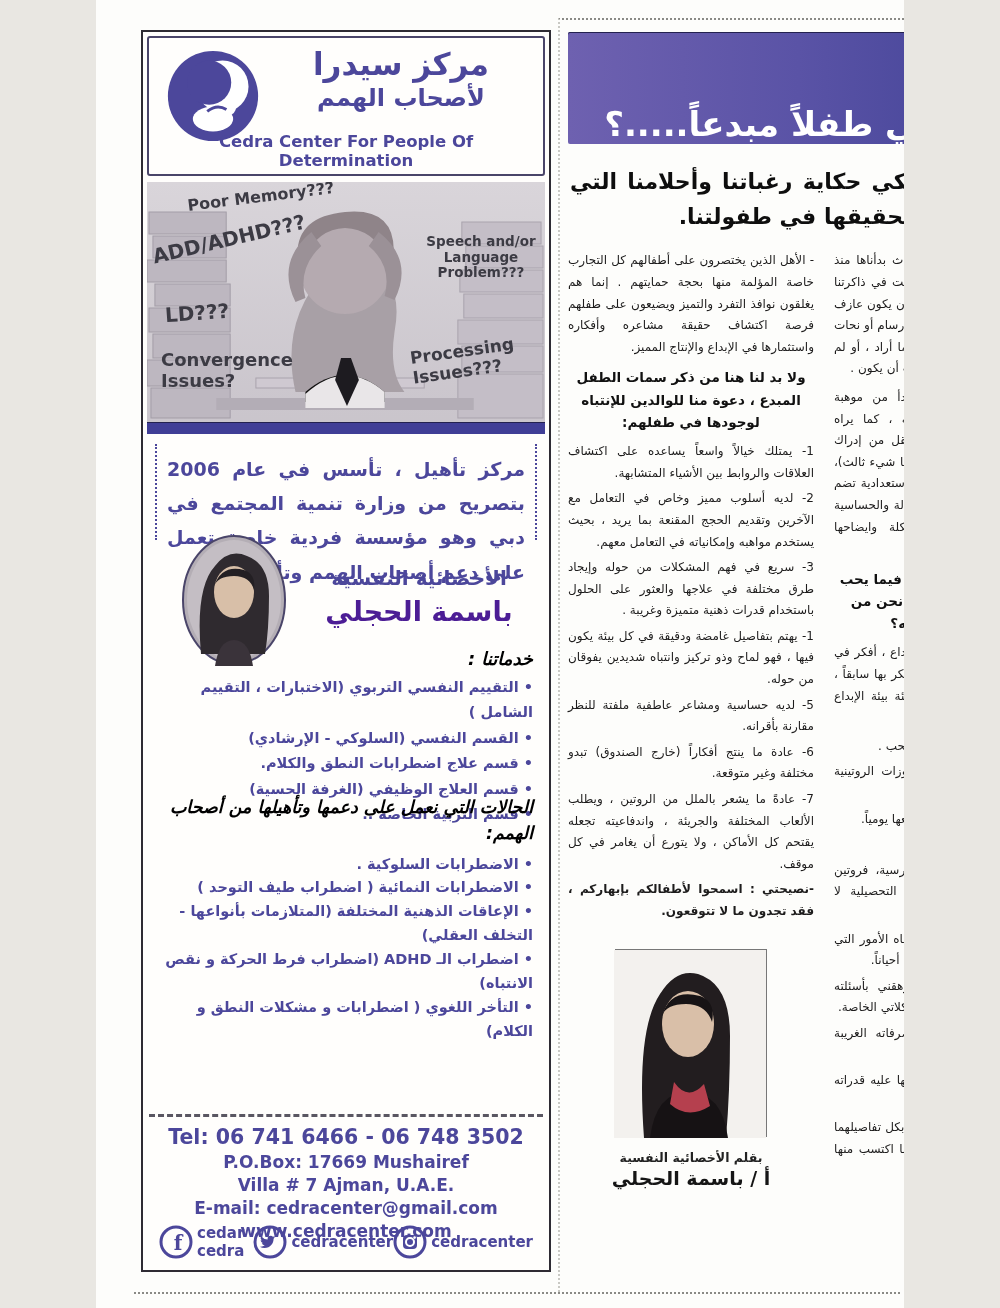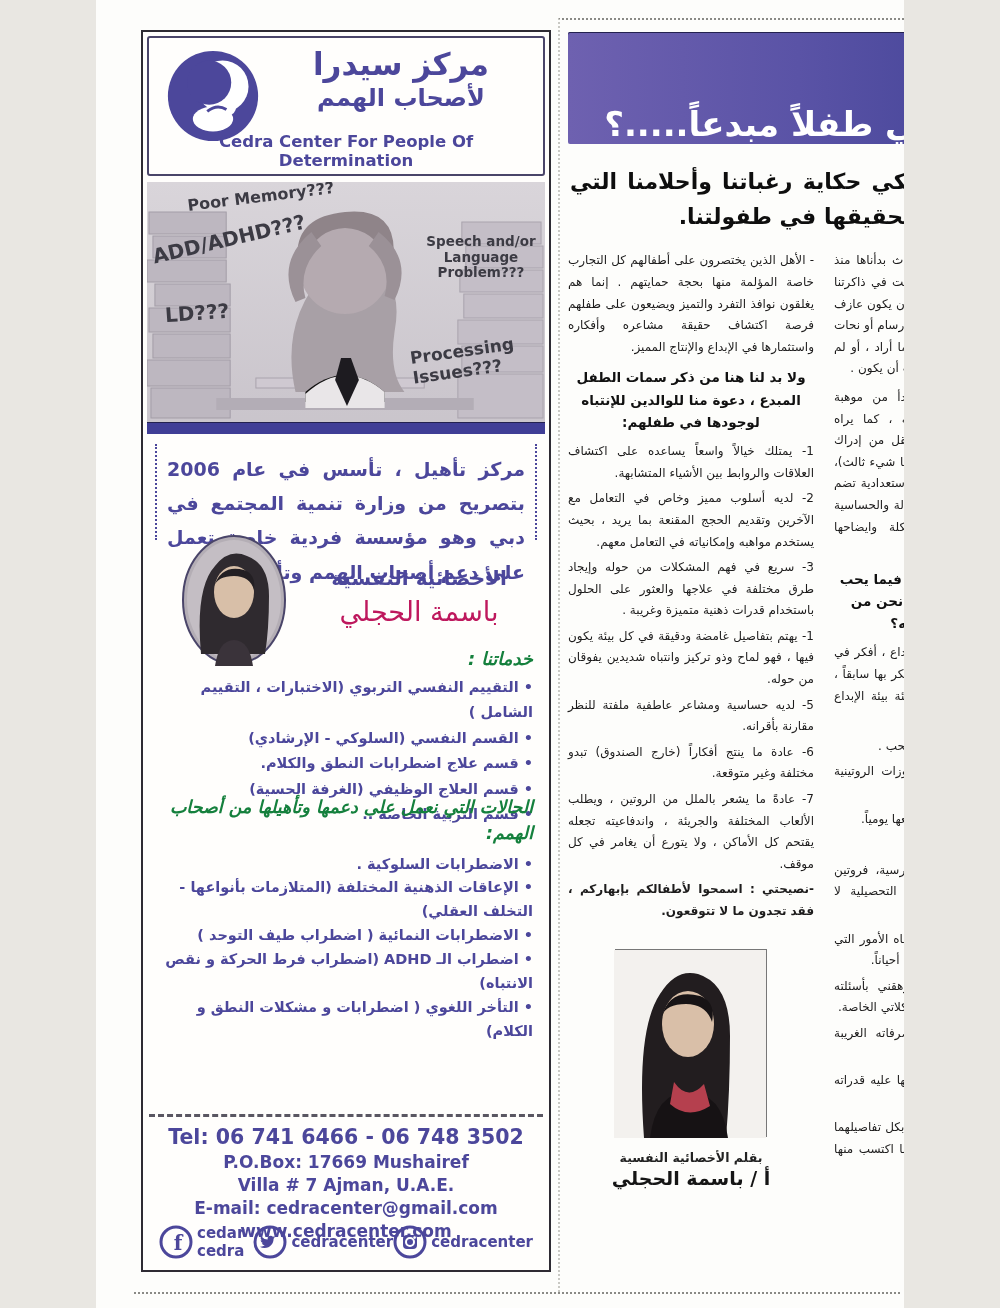--- a/index.html
+++ b/index.html
@@ -47,24 +47,24 @@
     position:absolute; left:12px; right:12px; top:412px; height:96px;
     border-left:2px dotted #4c479b; border-right:2px dotted #4c479b;
     padding:8px 10px 0 10px; direction:rtl; text-align:justify;
     color:#4c479b; font-weight:bold; font-size:19px; line-height:1.8;
   }
 
   .ad-specialist { position:absolute; left:4px; right:4px; top:512px; height:136px; }
   .oval-photo { position:absolute; left:34px; top:-10px; width:106px; height:132px; }
   .spec-text { position:absolute; left:160px; right:14px; top:22px; text-align:center; direction:rtl; }
   .spec-title { color:#4c479b; font-weight:bold; font-size:20px; }
-  .spec-name  { color:#be185d; font-weight:normal; font-size:27px; margin-top:6px;text-align:center; }
+  .spec-name  { color:#4c1d95; font-weight:bold; font-size:27px; margin-top:6px;text-align:center; }
 
   .ad-services { position:absolute; left:12px; right:16px; top:616px; direction:rtl; }
-  .ad-heading { color:#15803d; font-weight:bold; font-style:italic; font-size:18px; margin-bottom:6px; }
+  .ad-heading { color:#000000; font-weight:bold; font-style:italic; font-size:18px; margin-bottom:6px; }
   .ad-list div { color:#4c479b; font-weight:bold; font-size:14.5px; line-height:1.75; text-align:right; }
 
   .ad-cases { position:absolute; left:12px; right:16px; top:762px; direction:rtl; }
   .ad-cases .ad-heading { line-height:1.5; font-size:17.5px; }
   .ad-cases .ad-list div { line-height:1.65; }
 
   .ad-contact {
     position:absolute; left:6px; right:6px; top:1082px; height:142px;
     border-top:3px dashed #5a5762; padding-top:8px; text-align:center;
   }
@@ -172,20 +172,21 @@
           <path d="M250 118 q20 -40 -16 -68 l-10 14 q24 20 16 50z" fill="#9b9197"></path>
         </g>
 
         <path d="M160 210 q40 -34 80 0 l0 10 -80 0z" fill="#efece f" opacity="0.9"></path>
         <path d="M160 212 q40 -36 80 -2 l0 16 -80 0z" fill="#e9e6e8"></path>
         <path d="M196 176 l10 0 8 22 -12 26 -12 -26z" fill="#1d1b20"></path>
       </svg>
       <div class="ph-label ph-0">Poor Memory???</div>
       <div class="ph-label ph-1">ADD/ADHD???</div>
       <div class="ph-label ph-2">LD???</div>
+      <div class="ph-label ph-3">Convergence Issues?</div>
       <div class="ph-label ph-4">Speech and/or Language Problem???</div>
       <div class="ph-label ph-5">Processing Issues???</div>
       <div class="photo-bar"></div>
     </div>
 
     <div class="ad-about">مركز تأهيل ، تأسس في عام 2006 بتصريح من وزارة تنمية المجتمع في دبي وهو مؤسسة فردية خاصة تعمل على دعم أصحاب الهمم وتأهيلهم</div>
 
     <div class="ad-specialist">
       <div class="oval-photo">
         <svg viewBox="0 0 106 132" width="106" height="132">
@@ -211,22 +212,22 @@
         <div>• قسم علاج اضطرابات النطق والكلام.</div>
         <div>• قسم العلاج الوظيفي (الغرفة الحسية)</div>
         <div>• قسم التربية الخاصة ..</div>
       </div>
     </div>
 
     <div class="ad-cases">
       <div class="ad-heading">الحالات التي نعمل على دعمها وتأهيلها من أصحاب الهمم:</div>
       <div class="ad-list">
         <div>• الاضطرابات السلوكية .</div>
+        <div>• الاضطرابات النمائية ( اضطراب طيف التوحد )</div>
         <div>• الإعاقات الذهنية المختلفة (المتلازمات بأنواعها - التخلف العقلي)</div>
-        <div>• الاضطرابات النمائية ( اضطراب طيف التوحد )</div>
         <div>• اضطراب الـ ADHD (اضطراب فرط الحركة و نقص الانتباه)</div>
         <div>• التأخر اللغوي ( اضطرابات و مشكلات النطق و الكلام)</div>
       </div>
     </div>
 
     <div class="ad-contact">
       <div class="c-tel">Tel: 06 741 6466 - 06 748 3502</div>
       <div class="c-line">P.O.Box: 17669 Mushairef</div>
       <div class="c-line">Villa # 7 Ajman, U.A.E.</div>
       <div class="c-line">E-mail: cedracenter@gmail.com</div>

